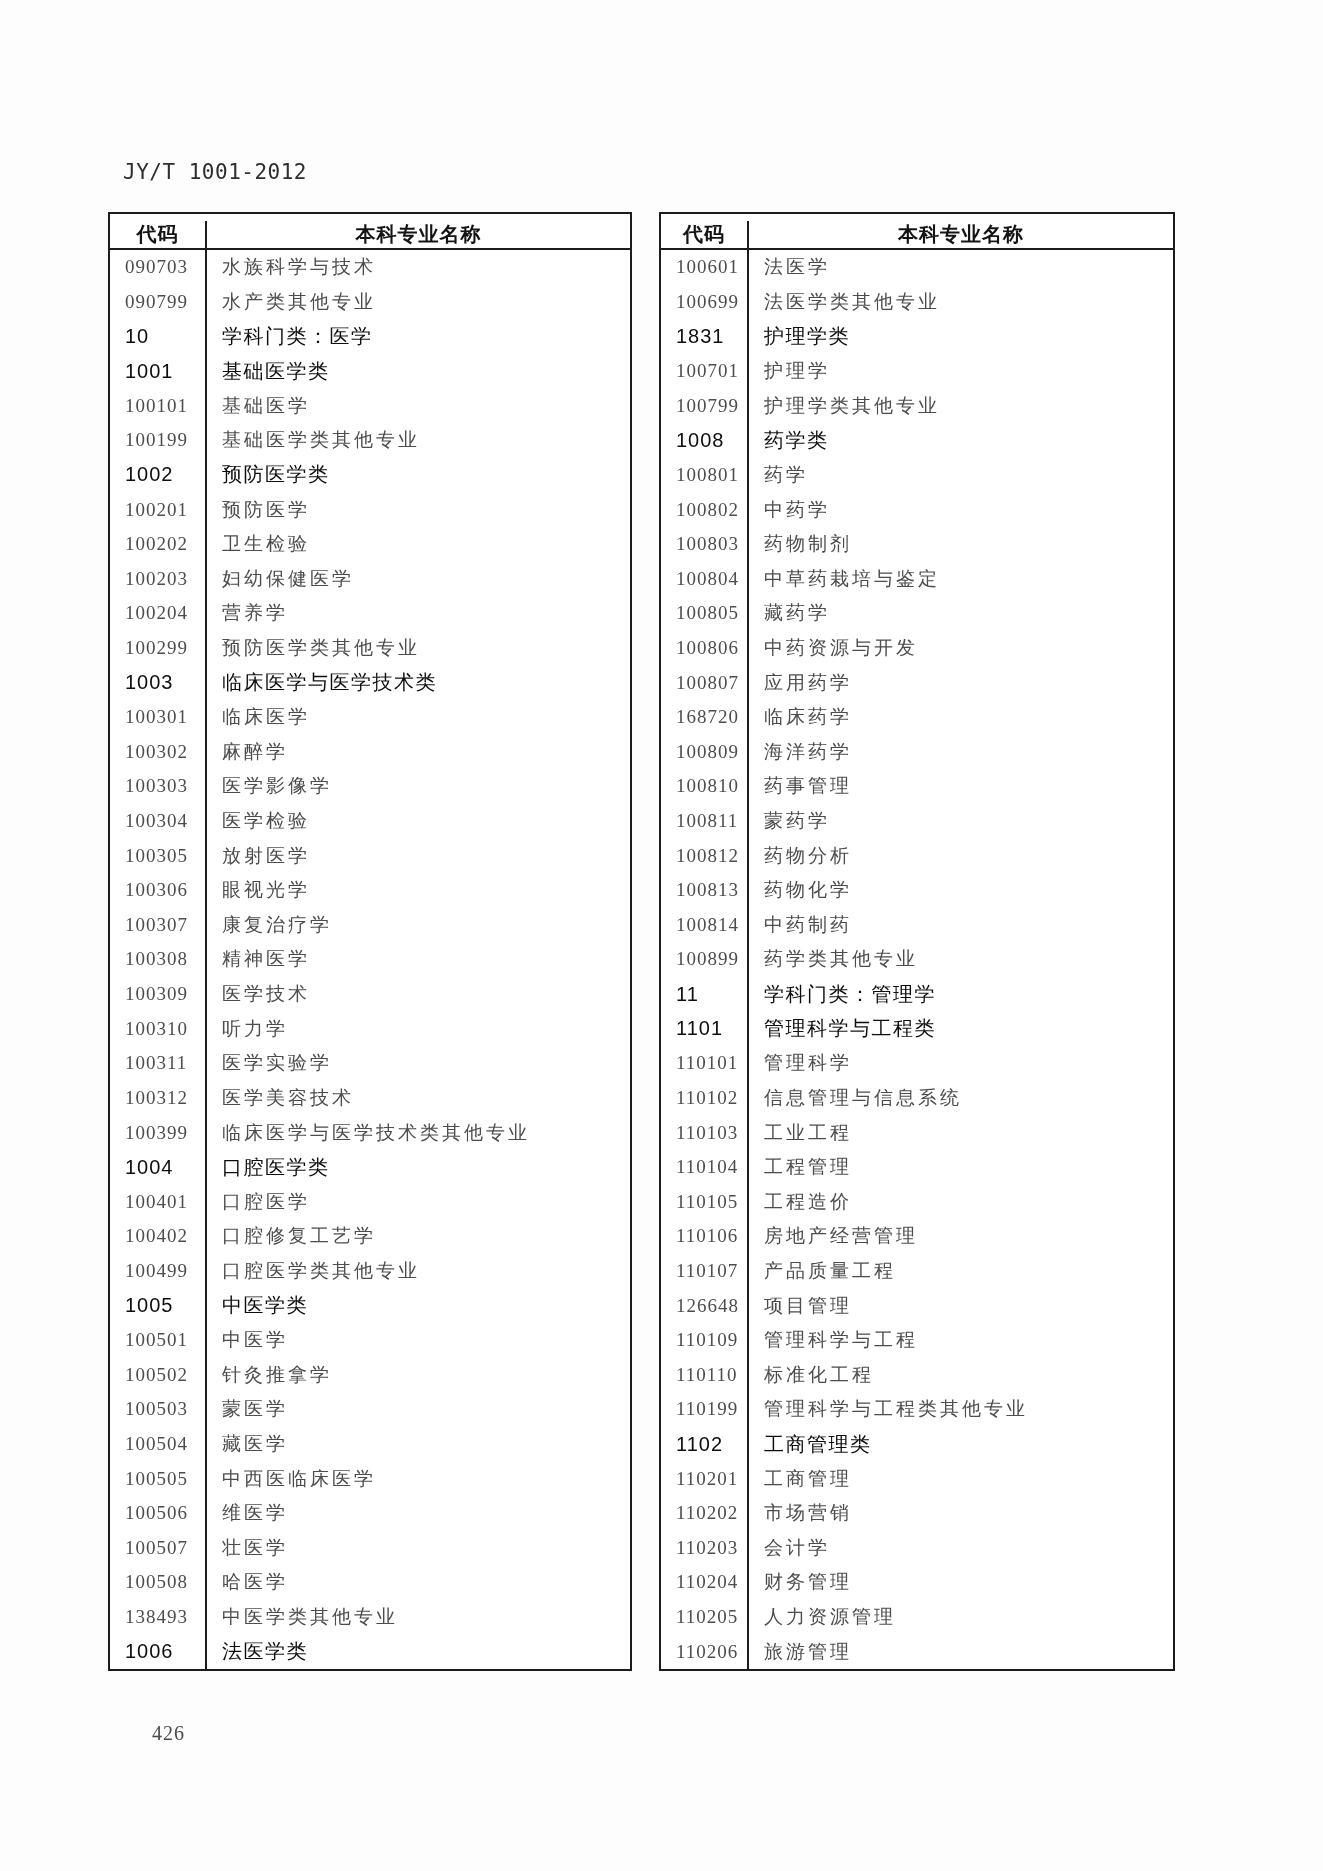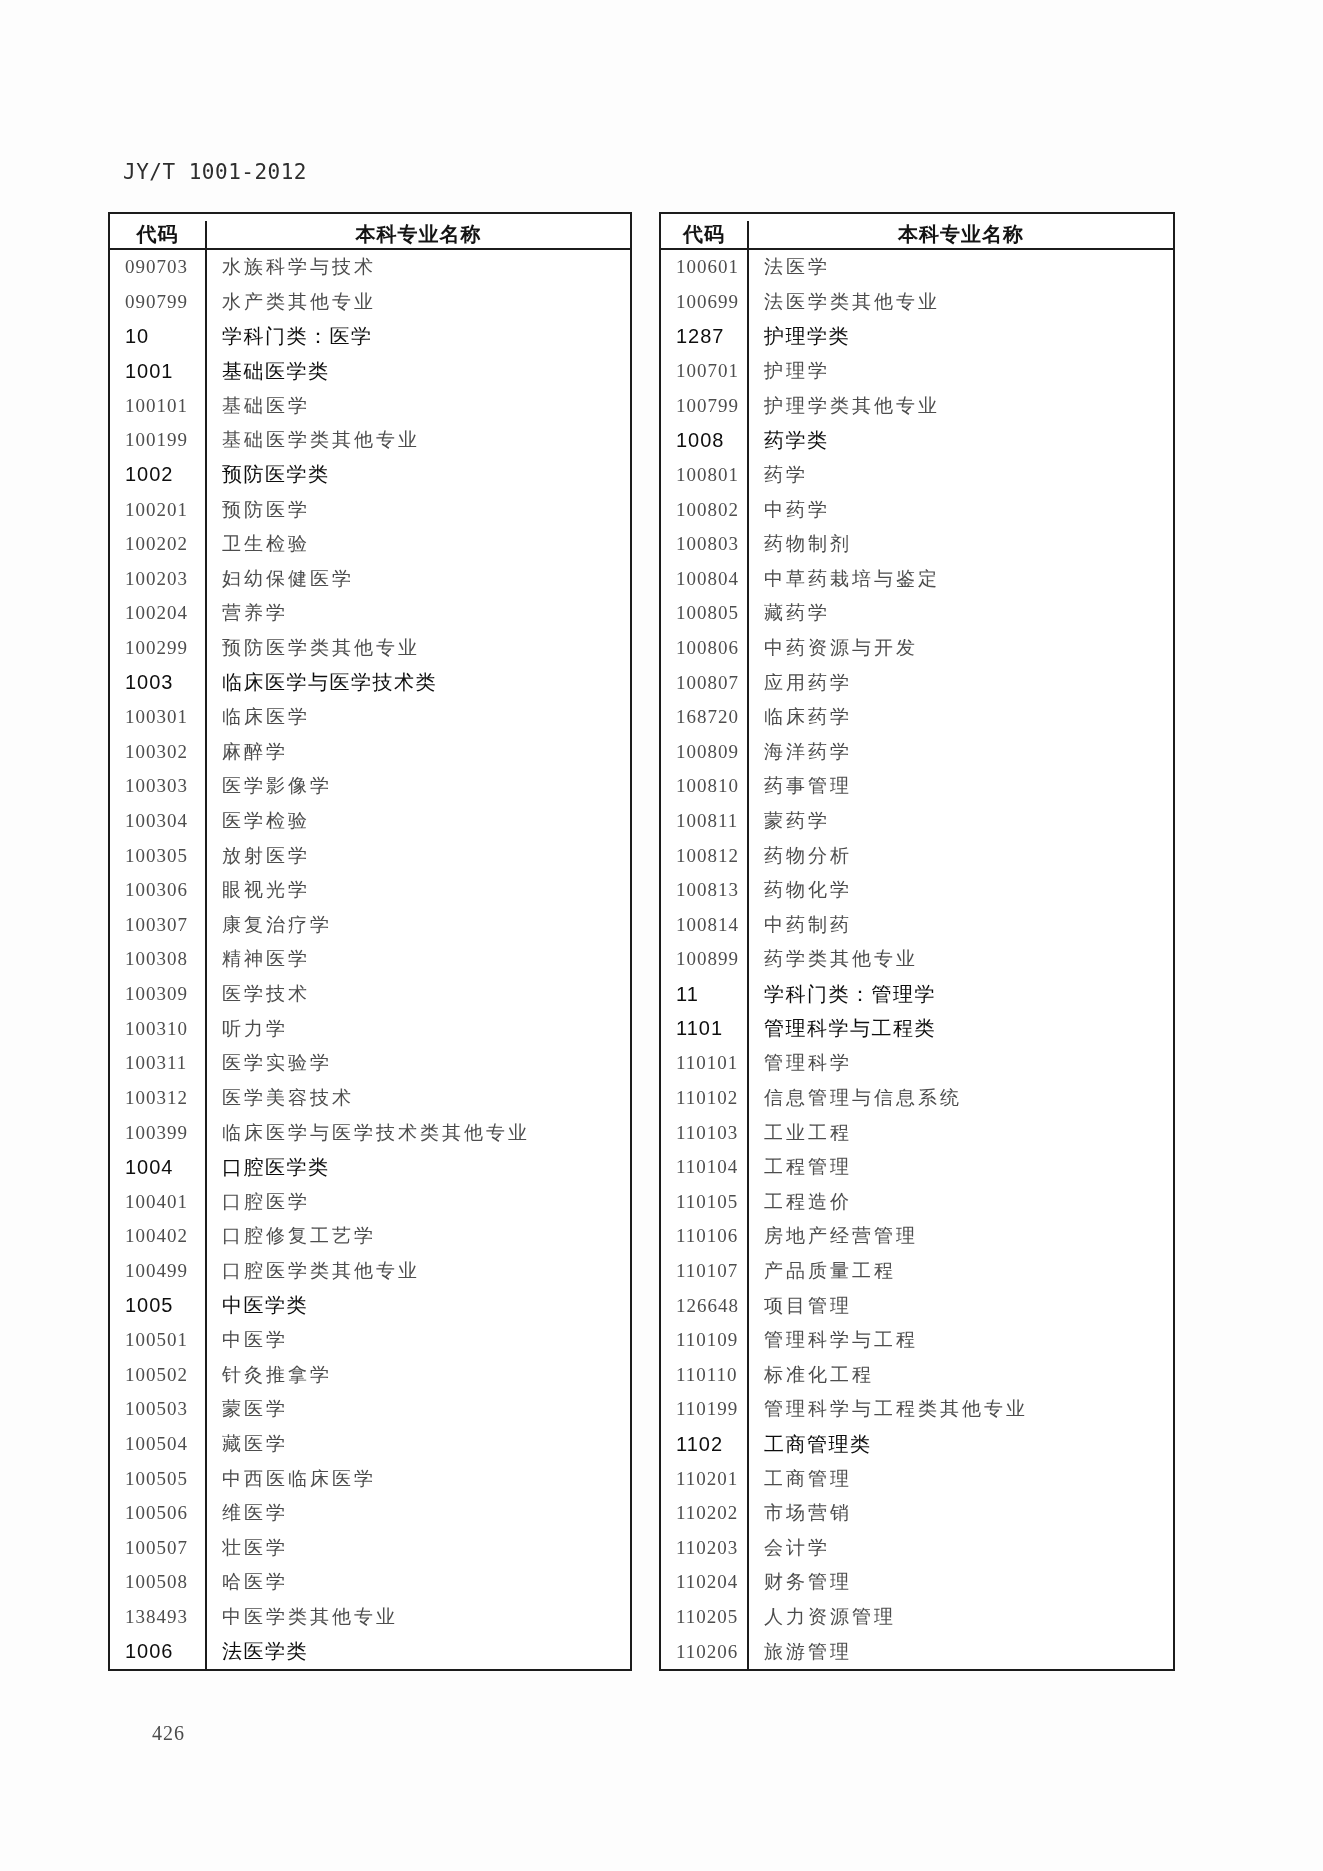--- a/index.html
+++ b/index.html
@@ -336,21 +336,21 @@
     <div class="cell code">100601</div>
     <div class="cell name">法医学</div>
   </div>
 
   <div class="row">
     <div class="cell code">100699</div>
     <div class="cell name">法医学类其他专业</div>
   </div>
 
   <div class="row bold">
-    <div class="cell code">1287</div>
+    <div class="cell code">1831</div>
     <div class="cell name">护理学类</div>
   </div>
 
   <div class="row">
     <div class="cell code">100701</div>
     <div class="cell name">护理学</div>
   </div>
 
   <div class="row">
     <div class="cell code">100799</div>

